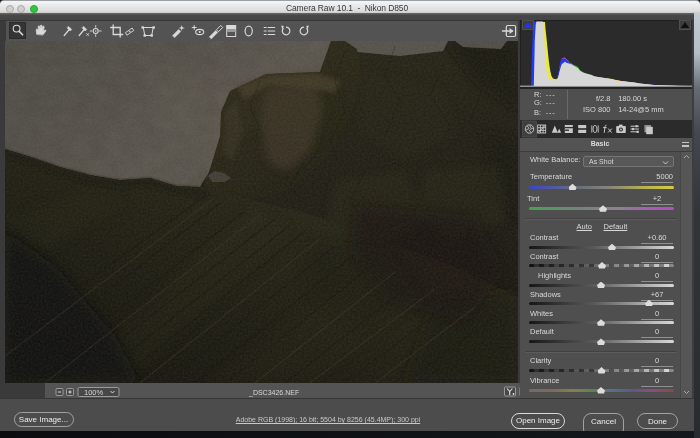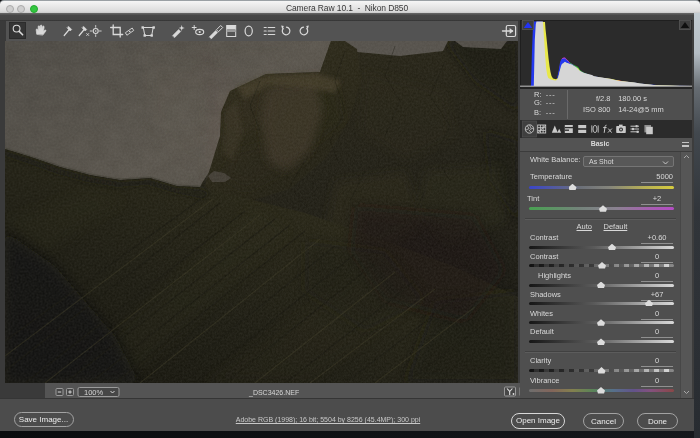--- a/index.html
+++ b/index.html
@@ -460,18 +460,18 @@
         <path d="M3,239 L5.5,241.5 L8,239" stroke="#a8a8a8" fill="none" stroke-width="1"></path>
       </svg>
     </div>
   </div>
   <div class="abs" id="botbar">
     <div class="pill" style="left:13.5px;top:13px;width:60px;height:15px;line-height:14px;">Save Image...</div>
     <div style="position:absolute;left:0;top:9px;width:656px;text-align:center;">
       <span style="font-size:7px;color:#c8c8c8;text-decoration:underline;">Adobe RGB (1998); 16 bit; 5504 by 8256 (45.4MP); 300 ppi</span>
     </div>
     <div class="pill" style="left:511px;top:14px;width:54px;height:16px;line-height:14px;border-width:1.5px;border-color:#d8d8d8;">Open Image</div>
-    <div class="pill" style="left:583px;top:14px;width:41px;height:16px;line-height:15px;">Cancel</div>
+    <div class="pill" style="left:583px;top:14px;width:41px;height:24px;line-height:15px;">Cancel</div>
     <div class="pill" style="left:637px;top:14px;width:41px;height:16px;line-height:15px;">Done</div>
   </div>
   <div class="abs" id="blackstrip"></div>
   <div class="abs" id="sliver"></div>
 </div>
 
 </body></html>

